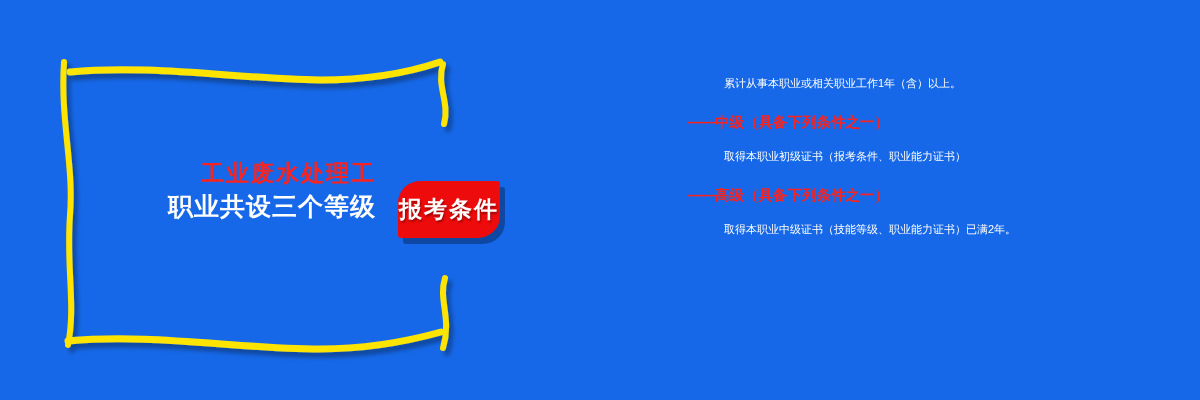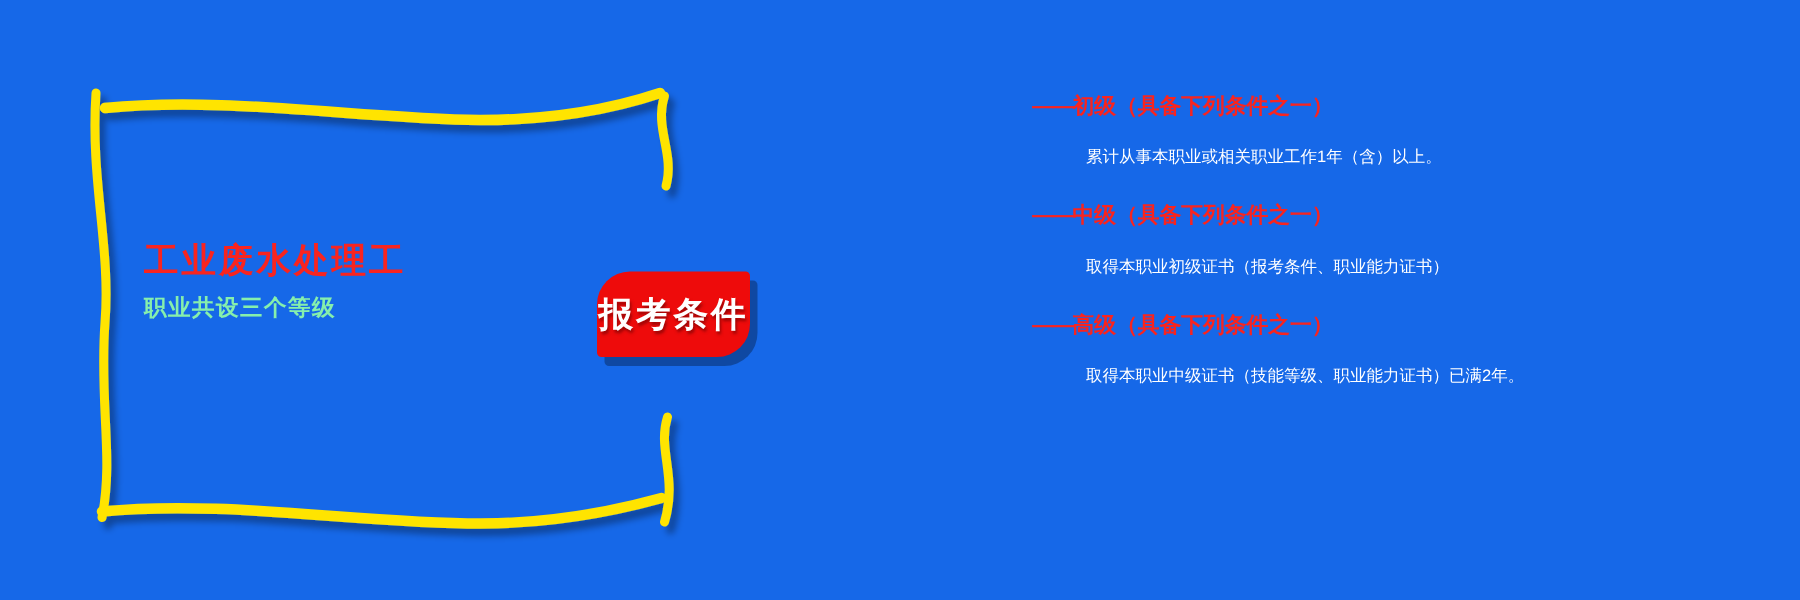--- a/index.html
+++ b/index.html
@@ -29,33 +29,33 @@
     height: 400px;
     pointer-events: none;
   }
 
   
   #left-text {
     position: absolute;
     left: 96px;
     top: 158px;
     width: 280px;
-    text-align: left;
+    text-align: right;
   }
   #left-text .title-red {
     color: #f9241f;
     font-size: 23px;
     font-weight: bold;
     letter-spacing: 2px;
     line-height: 30px;
     white-space: nowrap;
   }
   #left-text .title-white {
-    color: #86efac;
-    font-size: 15px;
+    color: #ffffff;
+    font-size: 25px;
     font-weight: bold;
     letter-spacing: 1px;
     line-height: 36px;
     white-space: nowrap;
   }
 
   
   #badge {
     position: absolute;
     left: 398px;
@@ -140,23 +140,20 @@
     <div class="title-white">职业共设三个等级</div>
   </div>
 
   <div id="badge">
     <span class="badge-label">报考条件</span>
   </div>
 
   <div id="right-content">
 
     <div class="level-group">
-      <div class="level-heading">
-        <span class="dashes">——</span><span>初级（具备下列条件之一）</span>
-      </div>
       <div class="level-item">累计从事本职业或相关职业工作1年（含）以上。</div>
     </div>
 
     <div class="level-group">
       <div class="level-heading">
         <span class="dashes">——</span><span>中级（具备下列条件之一）</span>
       </div>
       <div class="level-item">取得本职业初级证书（报考条件、职业能力证书）</div>
     </div>
 

